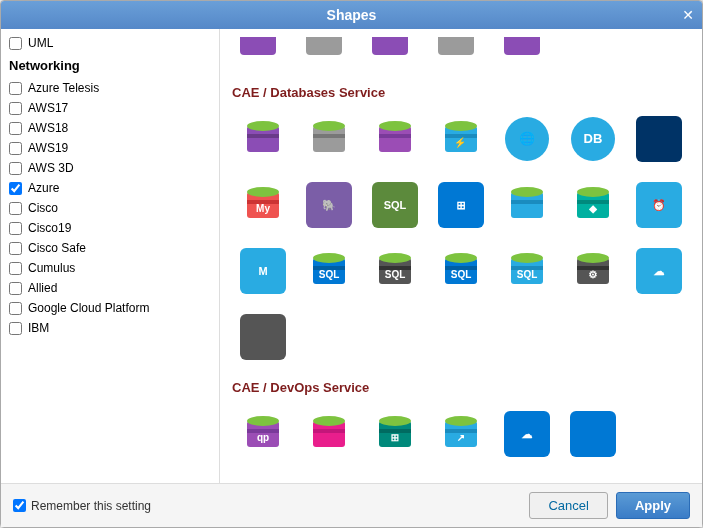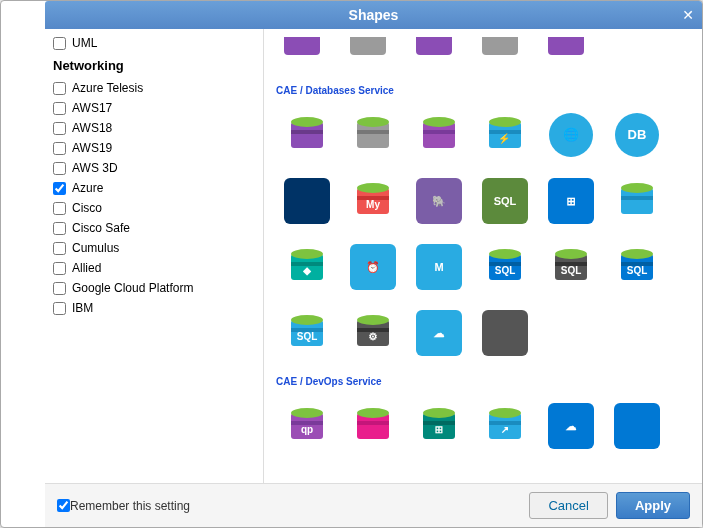--- a/index.html
+++ b/index.html
@@ -7,21 +7,20 @@
 
     .dialog {
       width: 703px;
       height: 528px;
       background: #fff;
       border: 1px solid #aaa;
       border-radius: 4px;
       display: flex;
       flex-direction: column;
       box-shadow: 2px 2px 10px rgba(0,0,0,0.3);
-      padding-left: 44px;
     }
 
     .dialog-title-bar {
       background: linear-gradient(to bottom, #6a9fd8, #5588c8);
       color: white;
       text-align: center;
       padding: 6px 10px;
       font-size: 14px;
       font-weight: bold;
       border-radius: 3px 3px 0 0;
@@ -82,23 +81,23 @@
       font-size: 12px;
     }
 
     .main-content {
       flex: 1;
       overflow-y: auto;
       padding: 8px 12px;
     }
 
     .section-title {
-      font-size: 10px;
+      font-size: 13px;
       font-weight: bold;
-      color: #1d4ed8;
+      color: #7f1d1d;
       margin-bottom: 8px;
       margin-top: 4px;
     }
 
     .icon-grid {
       display: flex;
       flex-wrap: wrap;
       gap: 4px;
       margin-bottom: 12px;
     }
@@ -120,20 +119,21 @@
       align-items: center;
       justify-content: flex-end;
       gap: 8px;
       background: #f5f5f5;
       flex-shrink: 0;
     }
 
     .remember-label {
       display: flex;
       align-items: center;
+      gap: 5px;
       font-size: 12px;
       color: #333;
       margin-right: auto;
     }
 
     .btn {
       padding: 5px 18px;
       font-size: 13px;
       border-radius: 3px;
       cursor: pointer;
@@ -202,20 +202,24 @@
           <input type="checkbox" style="">
           <span>AWS 3D</span>
         </div>
         <div class="sidebar-item">
           <input type="checkbox" checked="" style="">
           <span>Azure</span>
         </div>
         <div class="sidebar-item">
           <input type="checkbox" style="">
           <span>Cisco</span>
+        </div>
+        <div class="sidebar-item">
+          <input type="checkbox" style="">
+          <span>Cisco19</span>
         </div>
         <div class="sidebar-item">
           <input type="checkbox" style="">
           <span>Cisco Safe</span>
         </div>
         <div class="sidebar-item">
           <input type="checkbox" style="">
           <span>Cumulus</span>
         </div>
         <div class="sidebar-item">

